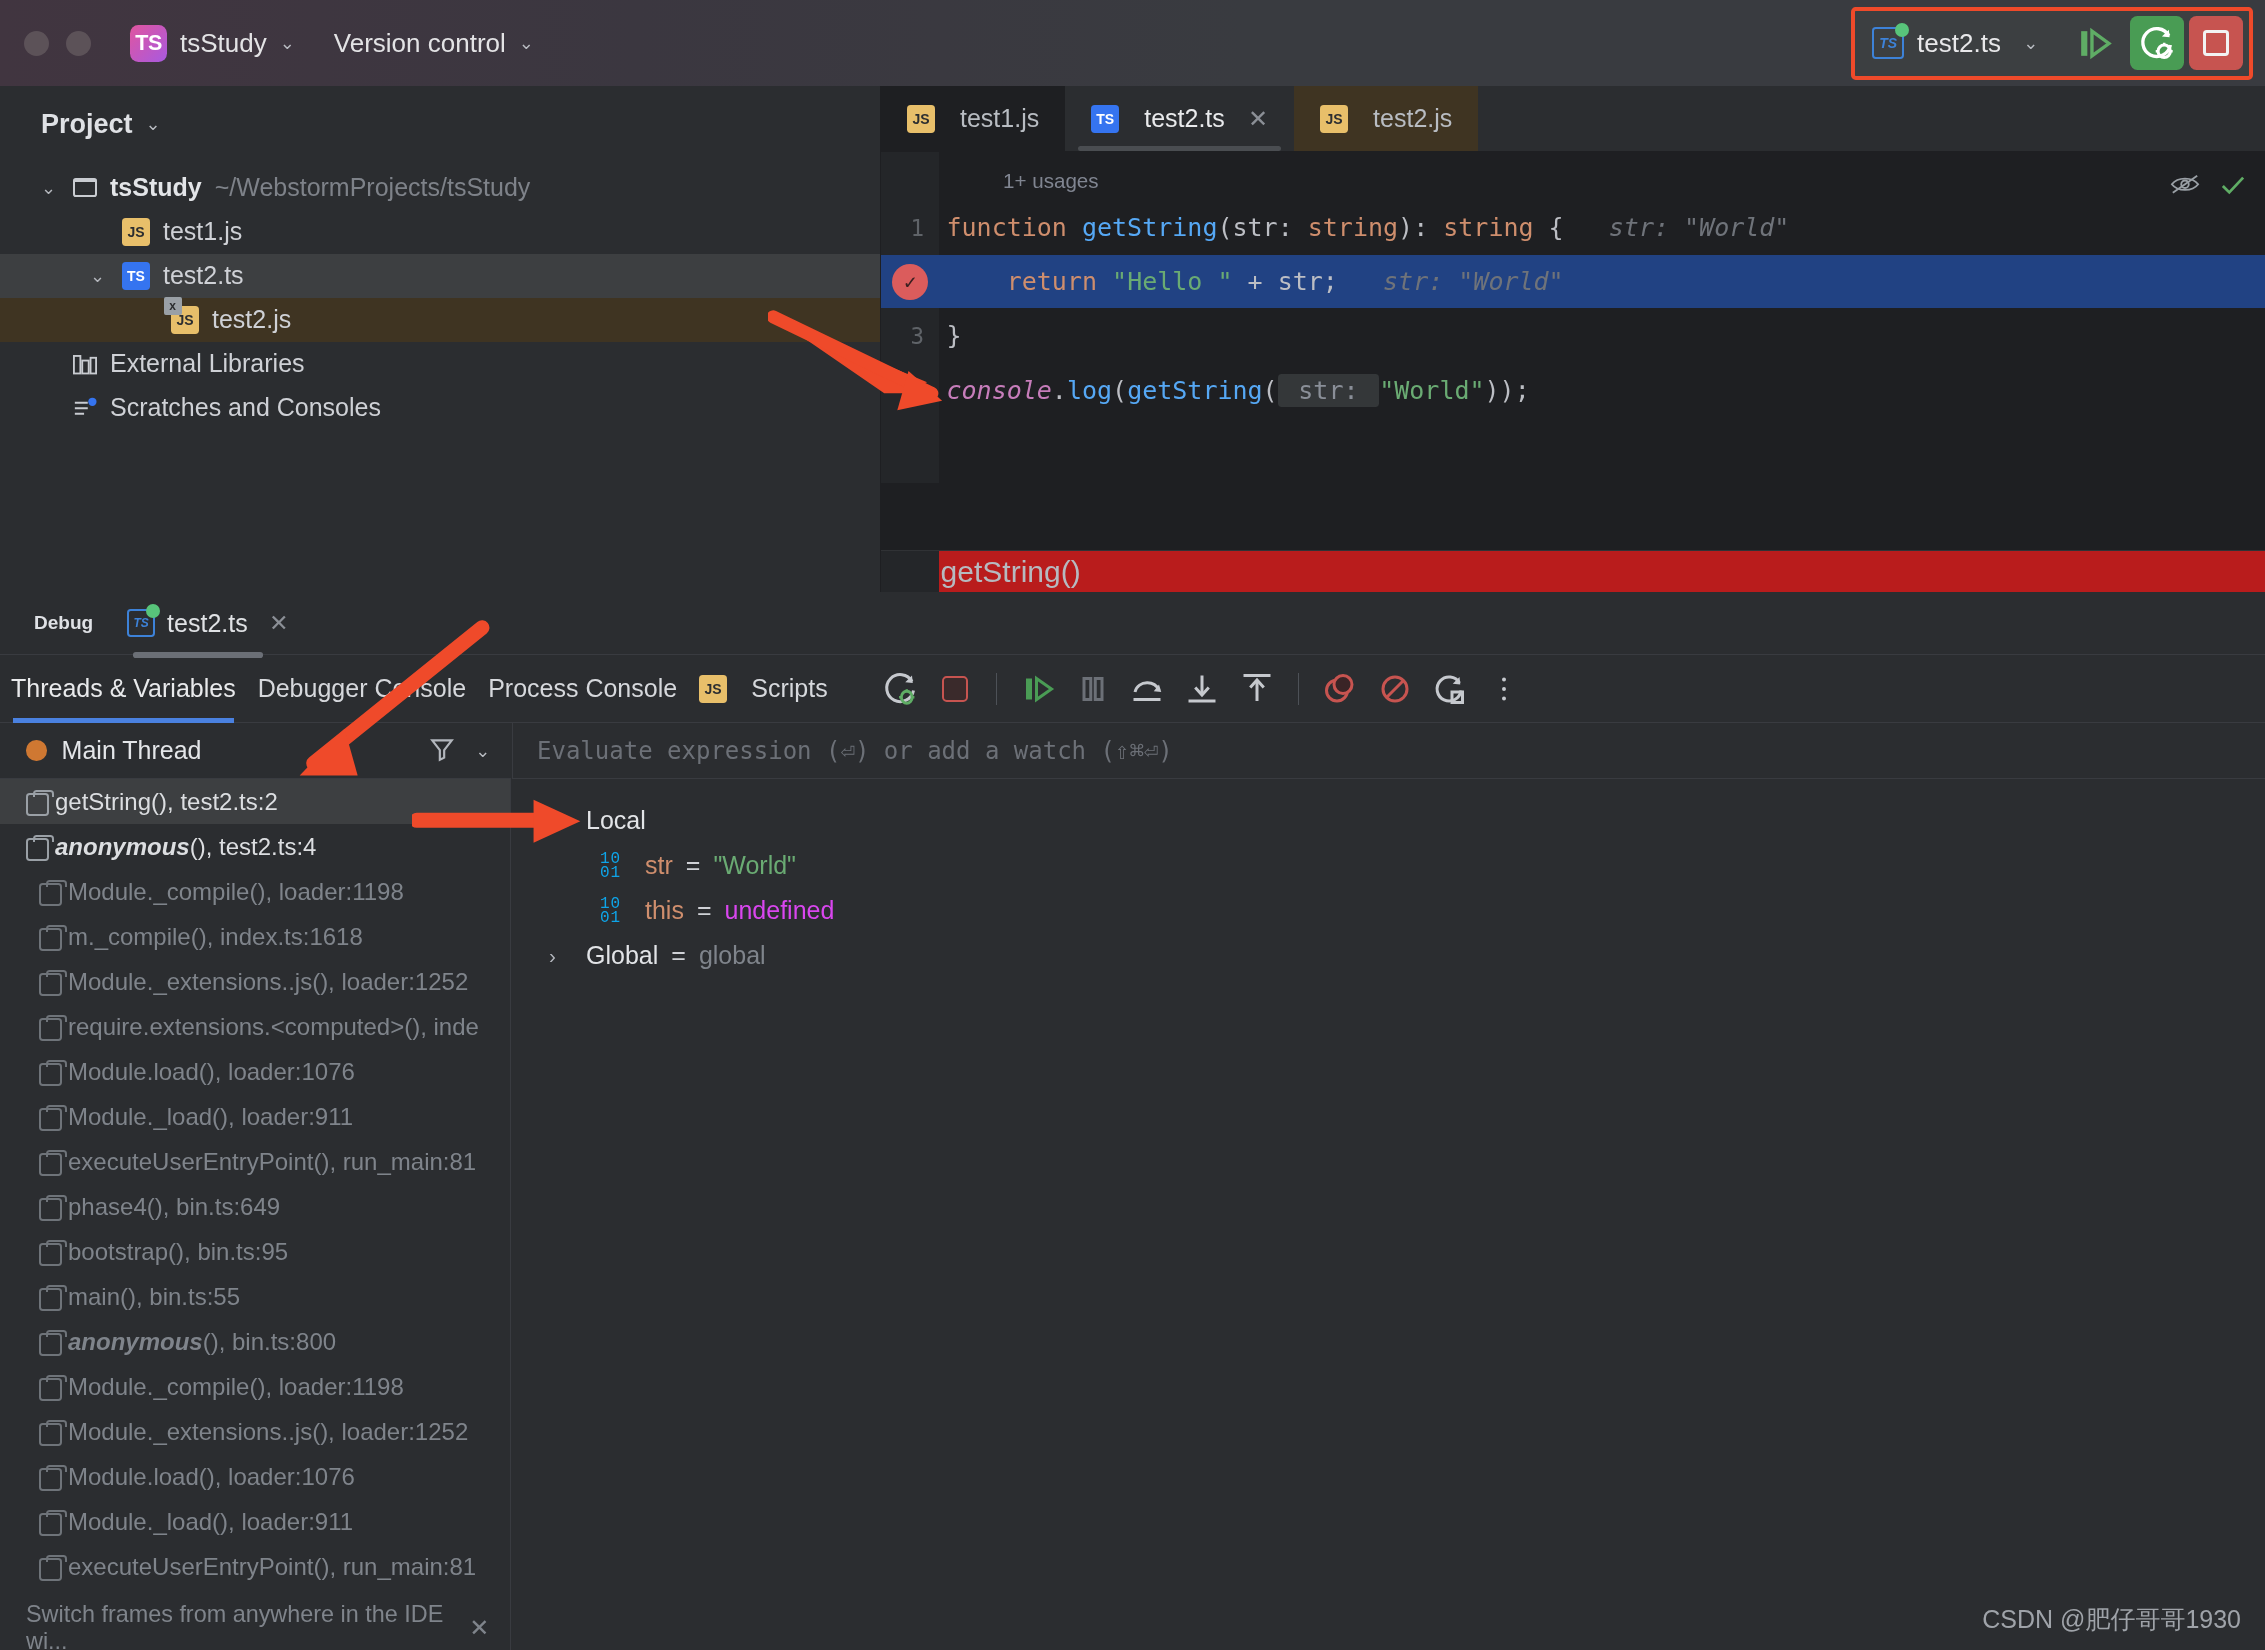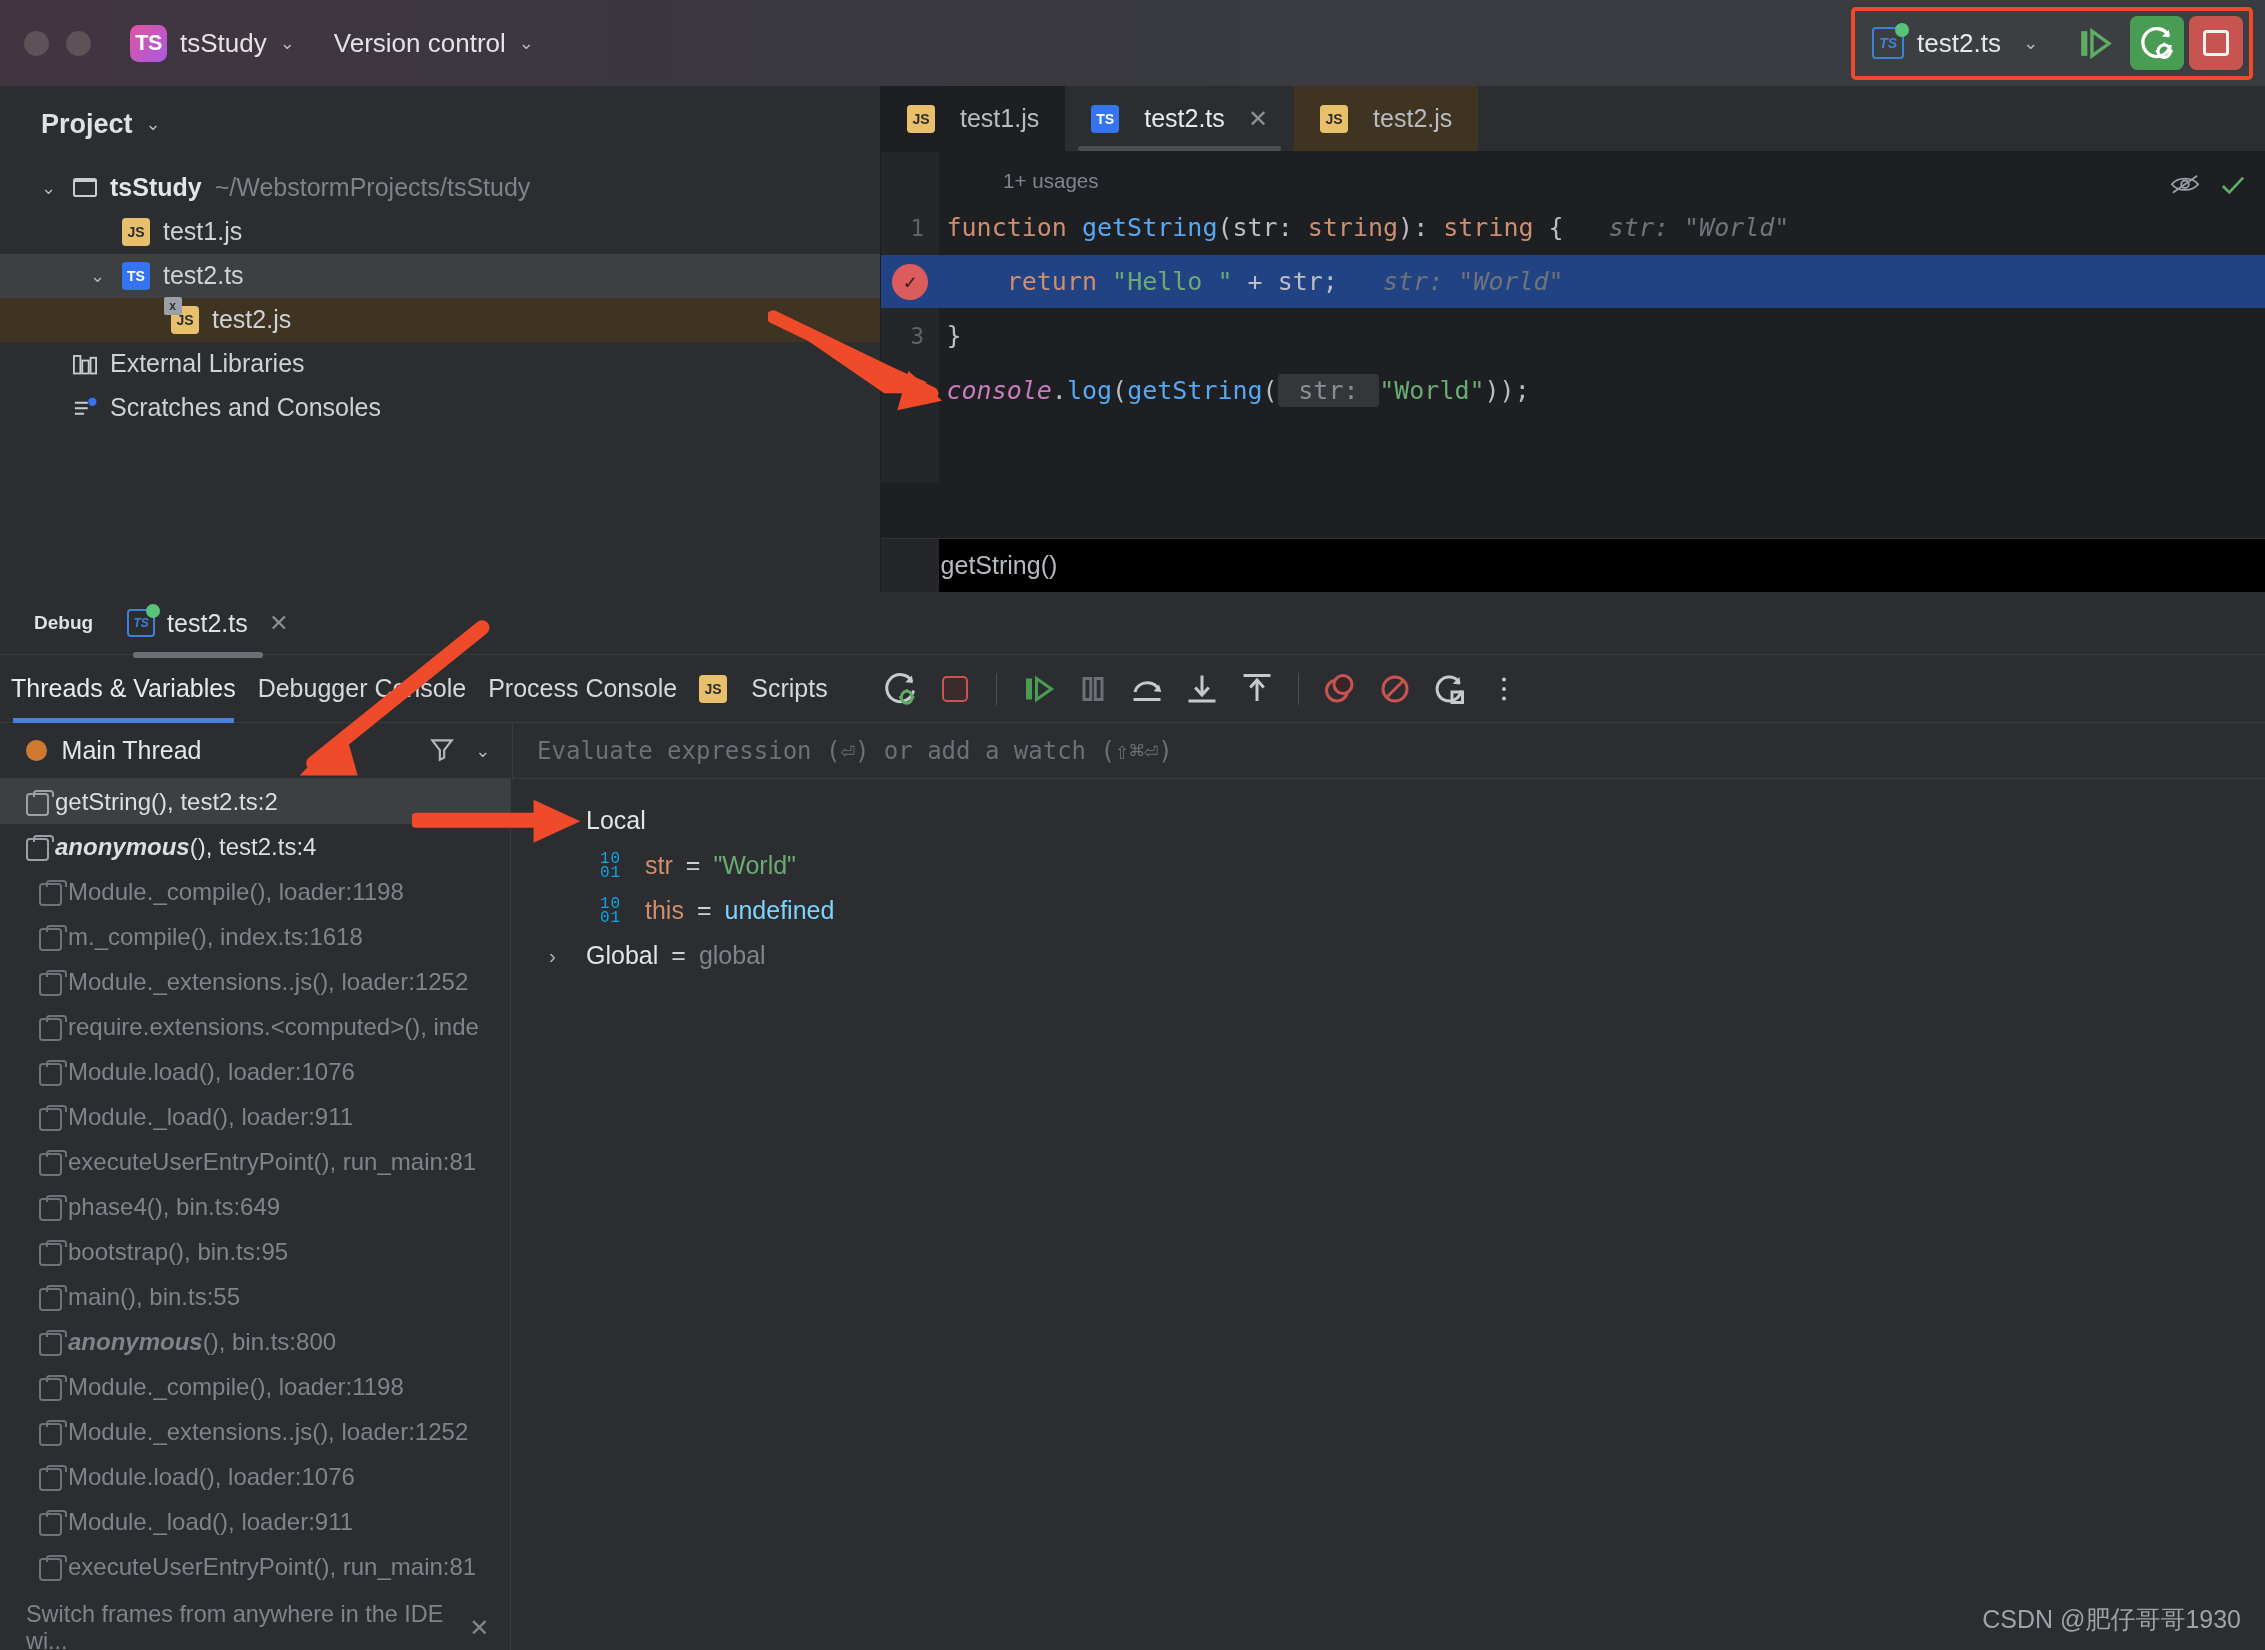--- a/index.html
+++ b/index.html
@@ -130,24 +130,24 @@
         color: #3a1f20; font-size: 20.6px; }
   .kw { color: #cf8e6d; }
   .fn { color: #56a8f5; }
   .pl { color: #bcbec4; }
   .str { color: #6aab73; }
   .ital { color: #c77dbb; font-style: italic; }
   .inl { color: #6f737a; font-style: italic; }
   .chip { background: #343739; color: #8a8f98; padding: 1.9px 5.6px; border-radius: 3.7px; font-style: normal; }
 
   .breadcrumb {
-    position: absolute; left: 0; bottom: 0; width: 1385px; height: 54px;
-    background: #000000; border-top: 0.9px solid #303235;
+    position: absolute; left: 0; bottom: 0; width: 1385px; height: 42px;
+    background: #b91c1c; border-top: 0.9px solid #303235;
     display: flex; align-items: center; padding-left: 20.6px;
-    color: #b6bac0; font-size: 25px;
+    color: #b6bac0; font-size: 30px;
   }
   .bc-gut { position: absolute; left:0; top:0; width: 58px; height: 54px; background: #242629; }
 
   
   .debug { position: absolute; left: 0; top: 592px; width: 2265px; height: 1059px; background: #2b2d30; }
   .dbg-title { height: 62px; display: flex; align-items: center; padding-left: 34px; gap: 34px; }
   .dbg-label { color: #dfe1e5; font-size: 19px; font-weight: bold; text-align: right; }
   .dbg-tab { display: flex; align-items: center; gap: 12px; color: #e0e2e5; font-size: 25px; position: relative; height: 62px; }
   .dbg-tab::after { content:""; position:absolute; left: 5.6px; right: 26px; bottom: -3.7px; height: 5.6px; background:#6b6f76; border-radius: 2.8px; }
   .dbg-x { color: #8b8f96; font-size: 23.4px; margin-left: 9.4px; }
@@ -220,21 +220,21 @@
   .v-l1 { padding-left: 88px; }
   .varrow { width: 24px; color: #b3b7bd; font-size: 20.6px; flex: 0 0 24px; }
   .varrow.blank { visibility: hidden; }
   .bin-ico {
     font-family: Liberation Mono, monospace; font-size: 16px; line-height: 14px;
     color: #0ea5e9; flex: 0 0 32px; letter-spacing: 0.9px;
   }
   .vname { color: #cf8e6d; }
   .veq { color: #cfd1d6; }
   .vstr { color: #6aab73; }
-  .vundef { color: #7dd3fc; }
+  .vundef { color: #d946ef; }
   .vwhite { color: #e2e4e7; font-weight: normal; }
   .vgrey { color: #7f848b; }
 
   .watermark {
     position: absolute; right: 24px; bottom: 15px;
     color: #9fa3a9; font-size: 25px;
   }
 
   
   .arrow-svg { position: absolute; pointer-events: none; }

